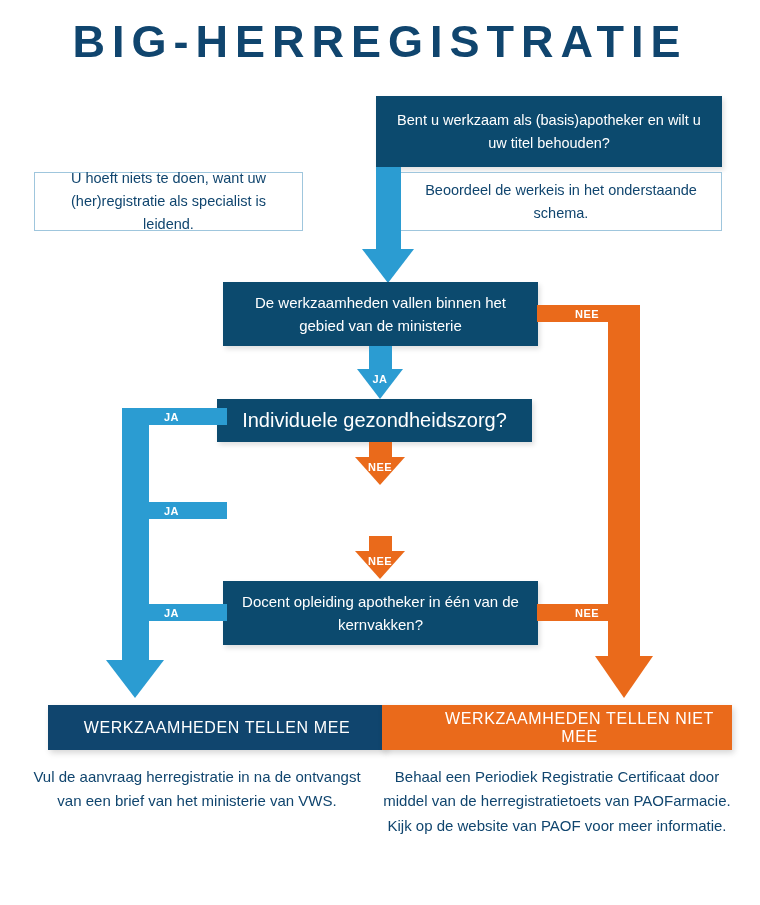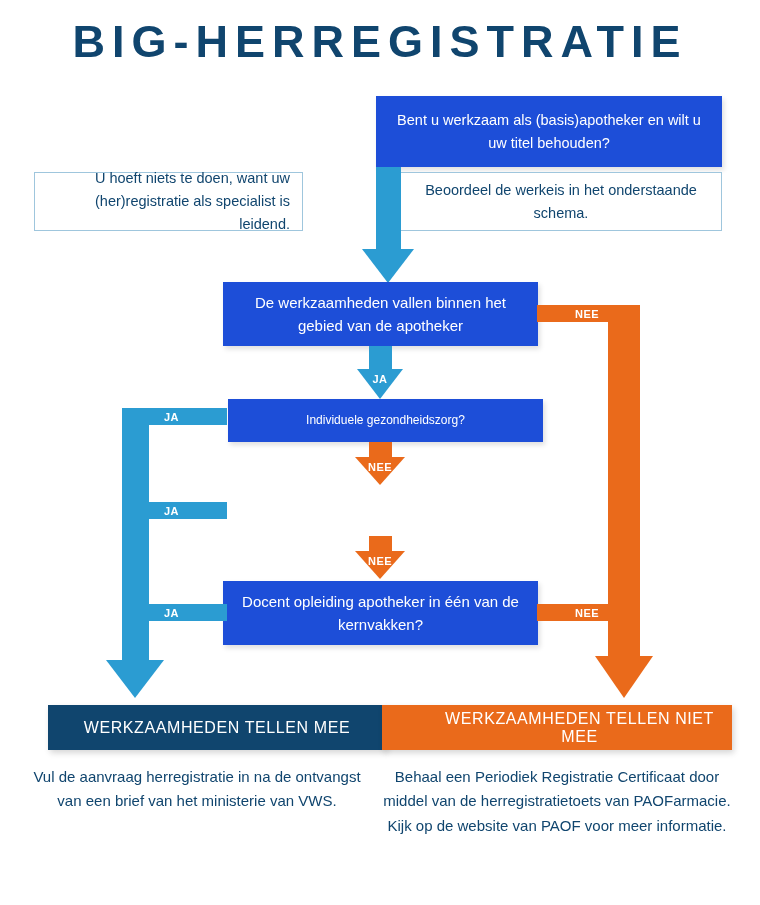--- a/index.html
+++ b/index.html
@@ -30,21 +30,21 @@
     display:flex;align-items:center;justify-content:center;
     text-align:center;
     color:#ffffff;
     font-size:14.5px;
     line-height:1.55;
     box-sizing:border-box;
     padding:6px 14px;
     box-shadow:2px 3px 5px rgba(0,0,0,0.13);
   }
   .hdr.navy{background:#10456e;}
-  .hdr.blue{background:#1d4ed8;}
+  .hdr.blue{background:#0c4a6e;}
 
   .body-card{
     position:absolute;
     background:#ffffff;
     border:1px solid #9fc6dd;
     display:flex;align-items:center;justify-content:center;
     text-align:center;
     color:#10456e;
     font-size:14.5px;
     line-height:1.58;
@@ -106,39 +106,39 @@
     line-height:1;
   }
 </style>
 </head>
 <body>
 
 <div id="canvas">
 
   <div class="title">BIG-HERREGISTRATIE</div>
 
-  <div class="body-card" style="left:34px;top:172px;width:269px;height:59px;text-align:right;">U hoeft niets te doen, want uw (her)registratie als specialist is leidend.</div>
+  <div class="body-card" style="left:34px;top:172px;width:269px;height:59px;">U hoeft niets te doen, want uw (her)registratie als specialist is leidend.</div>
 
   <div class="hdr blue" style="left:376px;top:96px;width:346px;height:71px;">Bent u werkzaam als (basis)apotheker en wilt u uw titel behouden?</div>
   <div class="body-card" style="left:400px;top:172px;width:322px;height:59px;">Beoordeel de werkeis in het onderstaande schema.</div>
 
   <div class="bar blue" style="left:376px;top:167px;width:25px;height:83px;"></div>
   <div class="head-down blue" style="left:362px;top:249px;border-left-width:26px;border-right-width:26px;border-top-width:34px;"></div>
 
-  <div class="hdr blue" style="left:223px;top:282px;width:315px;height:64px;font-size:15px;">De werkzaamheden vallen binnen het gebied van de apotheker</div>
+  <div class="hdr blue" style="left:223px;top:282px;width:315px;height:64px;font-size:15px;">De werkzaamheden vallen binnen het gebied van de ministerie</div>
 
   <div class="bar orange" style="left:537px;top:305px;width:103px;height:17px;"></div>
   <div class="bar orange" style="left:608px;top:305px;width:32px;height:352px;"></div>
   <div class="lbl" style="left:575px;top:309px;">NEE</div>
 
   <div class="bar blue" style="left:369px;top:346px;width:23px;height:24px;"></div>
   <div class="head-down blue" style="left:357px;top:369px;border-left-width:23px;border-right-width:23px;border-top-width:30px;"></div>
   <div class="arrow-lbl" style="left:360px;top:374px;width:40px;">JA</div>
 
-  <div class="hdr blue" style="left:228px;top:399px;width:315px;height:43px;font-size:12px;">Individuele gezondheidszorg?</div>
+  <div class="hdr blue" style="left:217px;top:399px;width:315px;height:43px;font-size:20px;">Individuele gezondheidszorg?</div>
 
   <div class="bar blue" style="left:135px;top:408px;width:92px;height:17px;"></div>
   <div class="lbl" style="left:164px;top:412px;">JA</div>
 
   <div class="bar orange" style="left:369px;top:442px;width:23px;height:16px;"></div>
   <div class="head-down orange" style="left:355px;top:457px;border-left-width:25px;border-right-width:25px;border-top-width:28px;"></div>
   <div class="arrow-lbl" style="left:360px;top:462px;width:40px;">NEE</div>
 
 
   <div class="bar blue" style="left:135px;top:502px;width:92px;height:17px;"></div>

